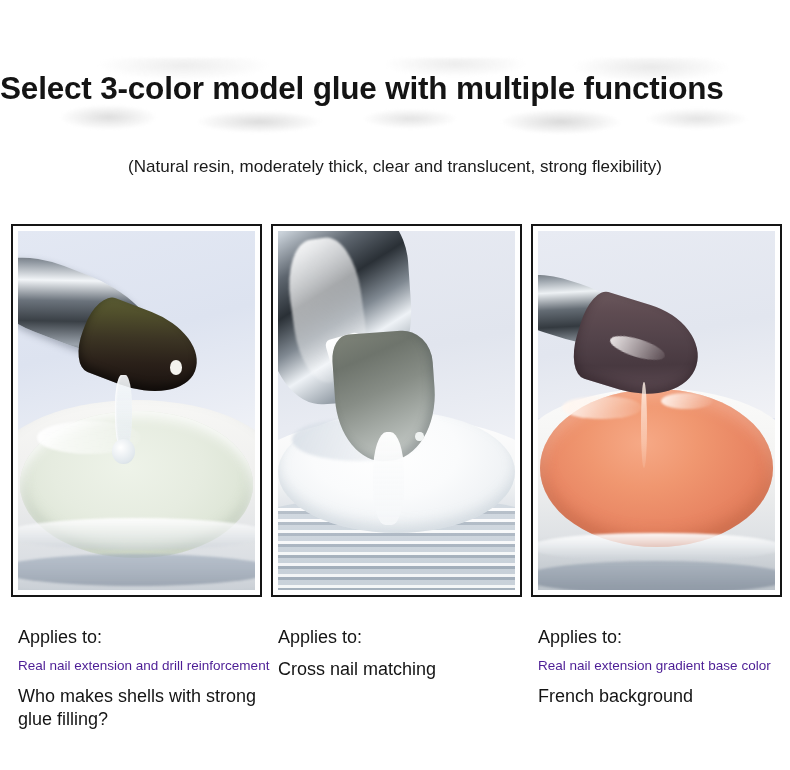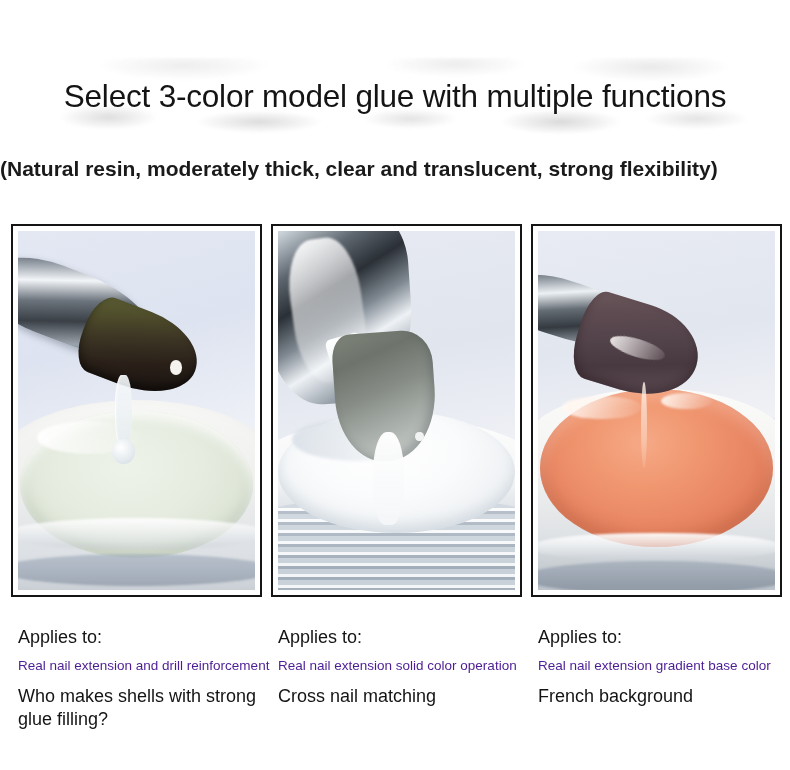--- a/index.html
+++ b/index.html
@@ -38,36 +38,37 @@
       radial-gradient(ellipse 72px 15px at 90% 80%, rgba(214,214,214,0.66), rgba(255,255,255,0) 72%),
       radial-gradient(ellipse 120px 20px at 22% 10%, rgba(226,226,226,0.60), rgba(255,255,255,0) 72%),
       radial-gradient(ellipse 100px 18px at 58% 8%, rgba(222,222,222,0.55), rgba(255,255,255,0) 72%),
       radial-gradient(ellipse 110px 20px at 84% 12%, rgba(218,218,218,0.58), rgba(255,255,255,0) 72%);
     filter: blur(1.2px);
     pointer-events: none;
   }
   .page-title {
     position: absolute;
     left: 0;
-    top: 78px;
+    top: 70px;
     width: 790px;
-    text-align: center;
+    text-align: left;
     font-size: 31.5px;
-    font-weight: 400;
+    font-weight: 700;
     letter-spacing: -0.2px;
     color: #141414;
     white-space: nowrap;
   }
   .page-subtitle {
     position: absolute;
     left: 0;
     top: 157px;
     width: 790px;
-    font-size: 21px;
-    font-weight: 700;
+    text-align: center;
+    font-size: 17px;
+    font-weight: 400;
     color: #1a1a1a;
     white-space: nowrap;
   }
 
   
   .panels {
     position: absolute;
     left: 11px;
     top: 224px;
     width: 768px;
@@ -470,21 +471,20 @@
 <div class="captions">
 
   <div class="caption-col c1">
     <p class="applies-label">Applies to:</p>
     <p class="applies-detail">Real nail extension and drill reinforcement</p>
     <p class="applies-highlight">Who makes shells with strong glue filling?</p>
   </div>
 
   <div class="caption-col c2">
     <p class="applies-label">Applies to:</p>
-    <p class="applies-detail">Real nail extension solid color operation</p>
     <p class="applies-highlight">Cross nail matching</p>
   </div>
 
   <div class="caption-col c3">
     <p class="applies-label">Applies to:</p>
     <p class="applies-detail">Real nail extension gradient base color</p>
     <p class="applies-highlight">French background</p>
   </div>
 
 </div>

